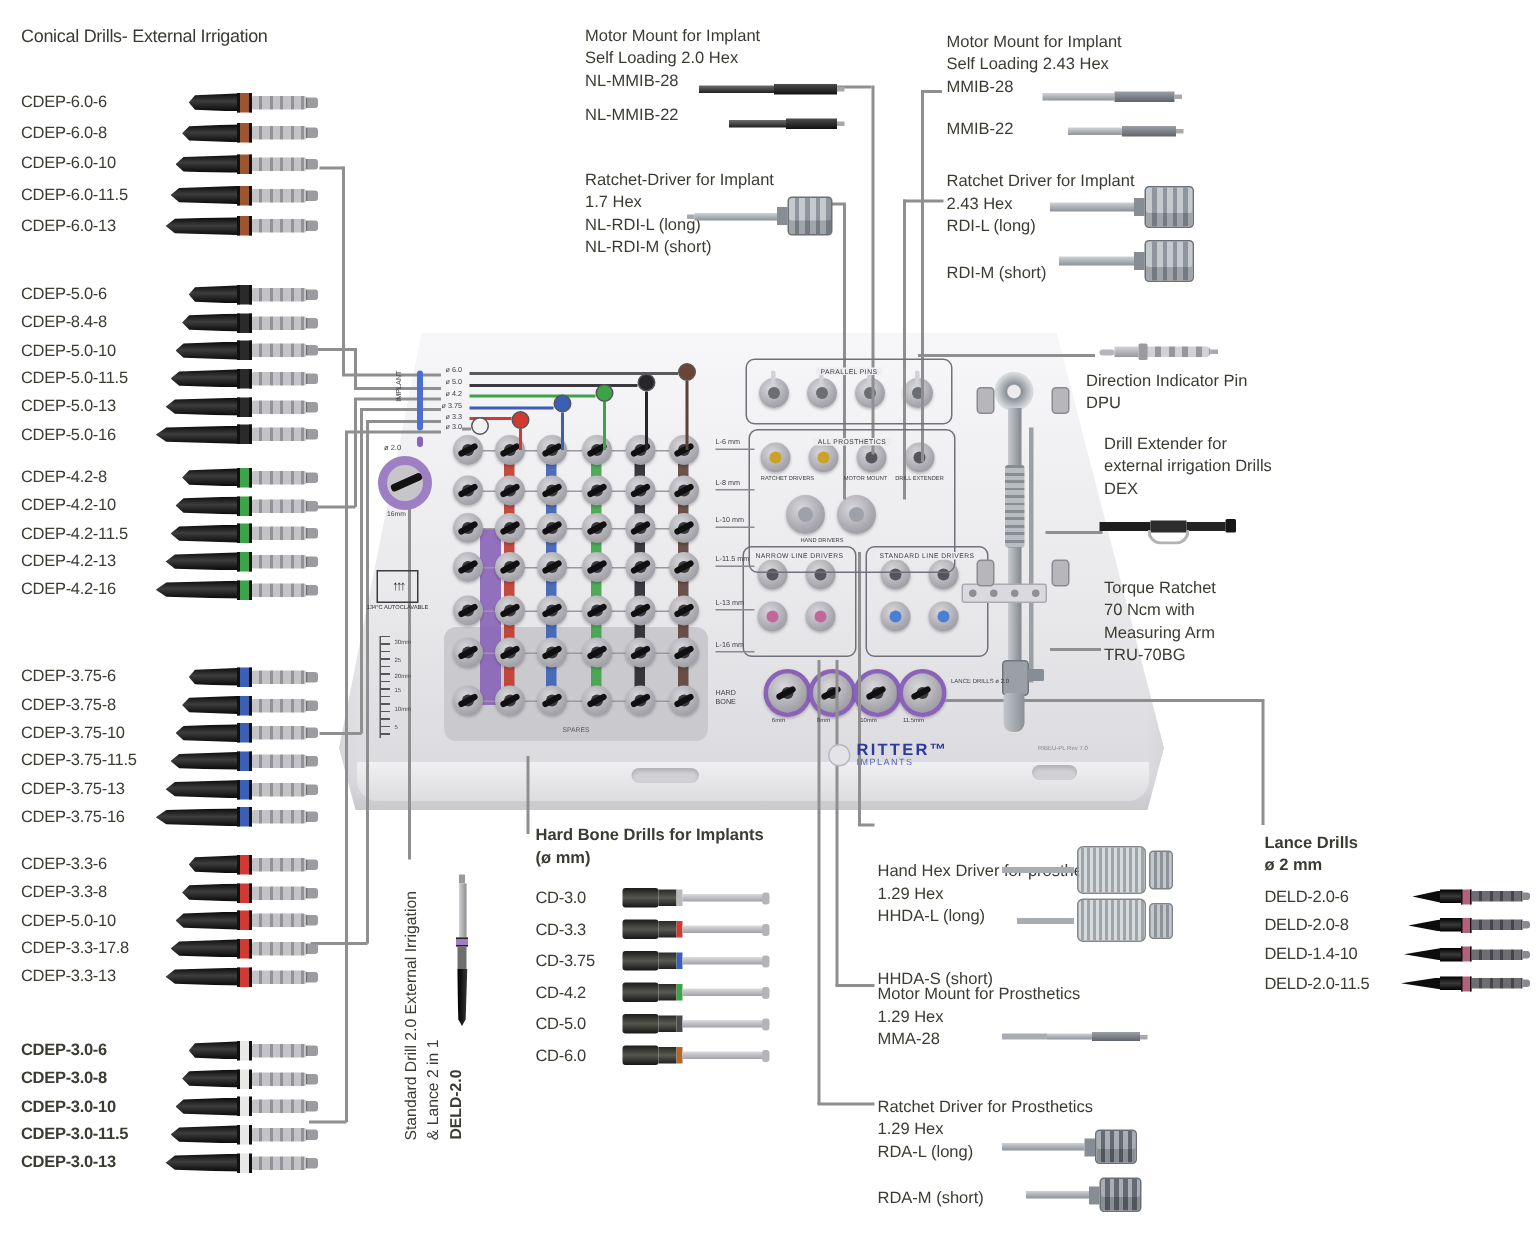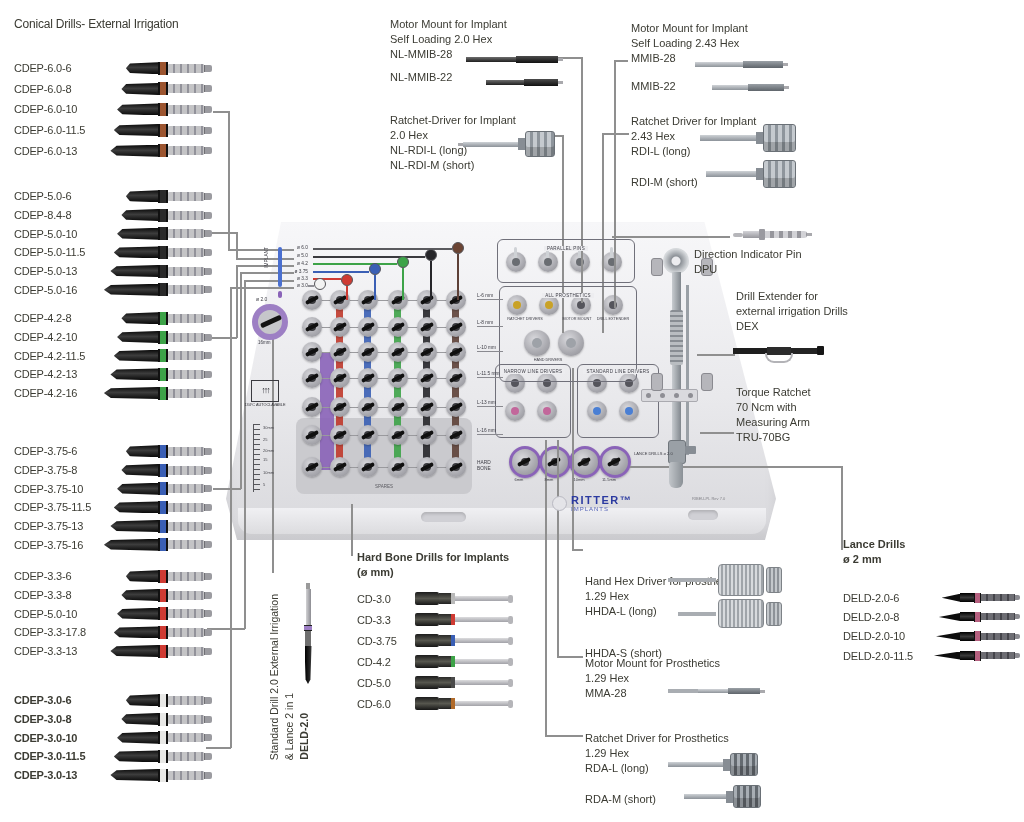--- a/index.html
+++ b/index.html
@@ -468,21 +468,21 @@
       <span class="rod-tip"></span>
     </div>
   <div class="rod" style="left:712px;top:84px;">
       <span class="rod-a" style="width:36px"></span>
       <span class="rod-b" style="width:36px"></span>
       <span class="rod-tip"></span>
     </div>
 
   <div class="co" style="left:390px;top:113px;">
     <div>Ratchet-Driver for Implant</div>
-    <div>2.0 Hex</div>
+    <div>1.7 Hex</div>
     <div>NL-RDI-L (long)</div>
     <div>NL-RDI-M (short)</div>
   </div>
   <div class="drv" style="left:458px;top:131px;">
       <span class="rod-tip"></span>
       <span class="drv-shaft" style="width:55px;height:5px"></span>
       <span class="drv-step"></span>
       <span class="drv-head" style="width:28px;height:24px"></span>
     </div>
 
@@ -504,21 +504,21 @@
       <span class="drv-head"></span>
     </div>
 
   <div class="dpu" style="left:733px;top:229px;">
       <span class="dpu-t"></span>
       <span class="dpu-b"></span>
       <span class="dpu-f"></span>
       <span class="dpu-r"></span>
       <span class="rod-tip"></span>
     </div>
-  <div class="co" style="left:694px;top:247px;">
+  <div class="co" style="left:724px;top:247px;">
     <div>Direction Indicator Pin</div>
     <div>DPU</div>
   </div>
   <div class="co" style="left:736px;top:289px;">
     <div>Drill Extender for</div>
     <div>external irrigation Drills</div>
     <div>DEX</div>
   </div>
   <div class="dex" style="left:733px;top:346px;">
       <span class="dex-a"></span>
@@ -657,21 +657,21 @@
       <span class="drv-shaft" style="width:55px"></span>
       <span class="drv-step"></span>
       <span class="drv-head"></span>
     </div>
   <div class="drv small" style="left:684px;top:785px;">
       <span class="drv-shaft" style="width:42px"></span>
       <span class="drv-step"></span>
       <span class="drv-head"></span>
     </div>
 
-  <div class="co" style="left:843px;top:537px;font-weight:bold;">
+  <div class="co" style="left:843px;top:555px;font-weight:bold;">
     <div>Lance Drills</div>
     <div>ø 2 mm</div>
   </div>
   <div class="grp" style="left:843px;top:588px;width:177px;--pitch:19.3px;z-index:6;">
 
   <div class="row">
         <span class="lbl">DELD-2.0-6</span>
         <span class="lnd" style="--len: 6;">
           <span class="ln-tip"></span>
           <span class="ln-body"></span>
@@ -684,21 +684,21 @@
         <span class="lbl">DELD-2.0-8</span>
         <span class="lnd" style="--len: 8;">
           <span class="ln-tip"></span>
           <span class="ln-body"></span>
           <span class="ln-band"></span>
           <span class="ln-shank"></span>
           <span class="ln-tail"></span>
         </span>
       </div>
       <div class="row">
-        <span class="lbl">DELD-2.0-10</span>
+        <span class="lbl">DELD-1.4-10</span>
         <span class="lnd" style="--len: 10;">
           <span class="ln-tip"></span>
           <span class="ln-body"></span>
           <span class="ln-band"></span>
           <span class="ln-shank"></span>
           <span class="ln-tail"></span>
         </span>
       </div>
       <div class="row">
         <span class="lbl">DELD-2.0-11.5</span>

